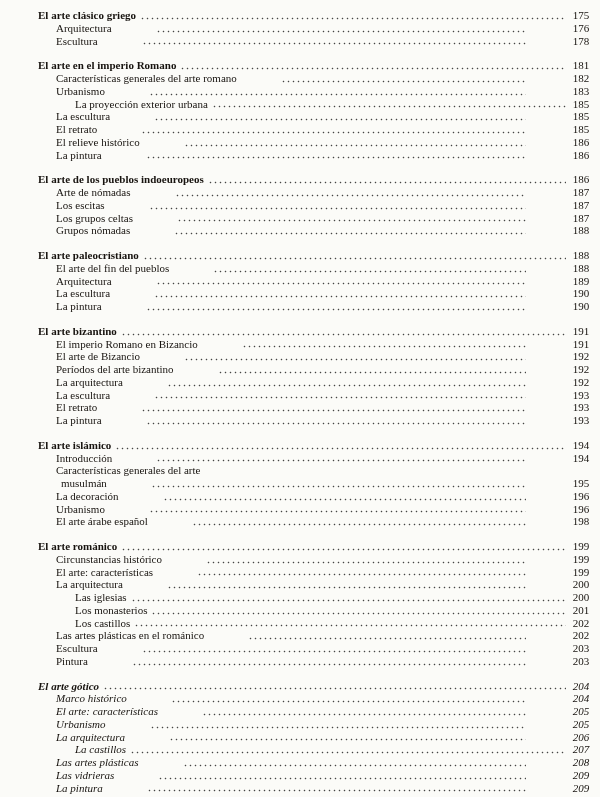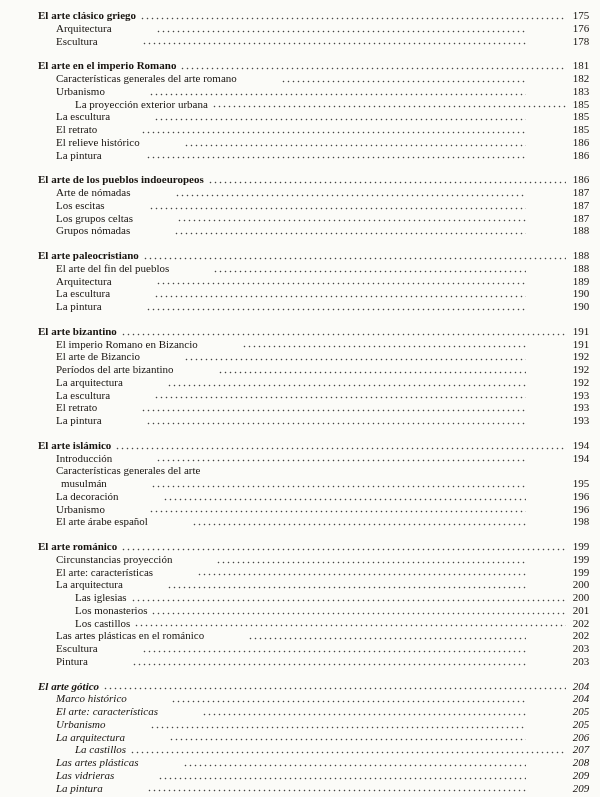--- a/index.html
+++ b/index.html
@@ -242,21 +242,21 @@
         <span class="pagenum">198</span>
       </div>
     </div>
     <div class="section">
       <div class="row indent-0 bold">
         <span class="label">El arte románico</span>
         <span class="leader"></span>
         <span class="pagenum">199</span>
       </div>
       <div class="row indent-1">
-        <span class="label">Circunstancias proyección</span>
+        <span class="label">Circunstancias histórico</span>
         <span class="leader"></span>
         <span class="pagenum">199</span>
       </div>
       <div class="row indent-1">
         <span class="label">El arte: características</span>
         <span class="leader"></span>
         <span class="pagenum">199</span>
       </div>
       <div class="row indent-1">
         <span class="label">La arquitectura</span>

